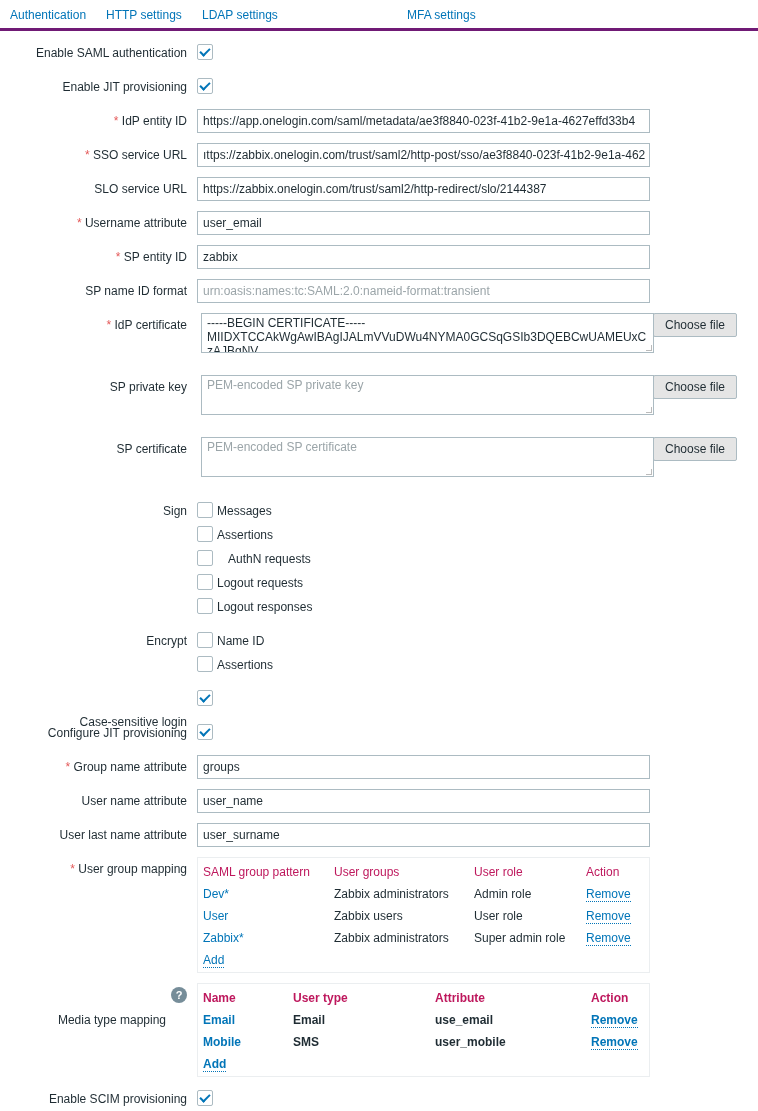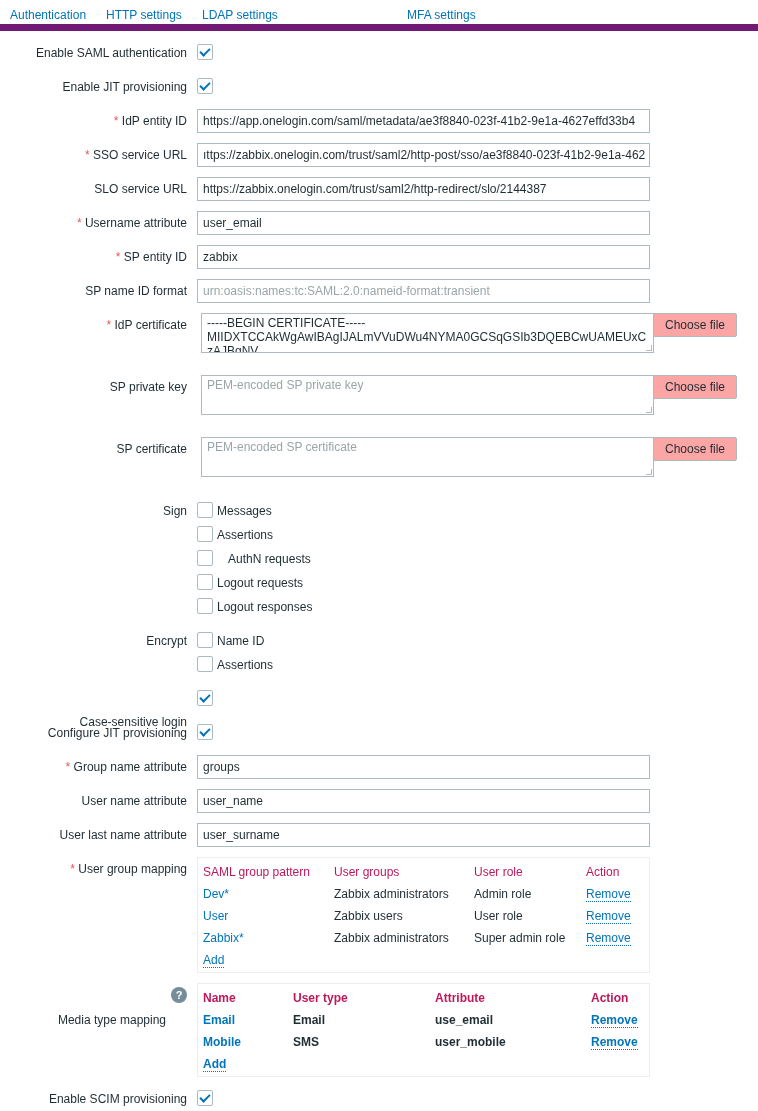--- a/index.html
+++ b/index.html
@@ -1,28 +1,28 @@
 <!DOCTYPE html>
 <html><head>
 <meta charset="utf-8">
 <style>
   * { box-sizing: border-box; }
   body { margin:0; width:758px; height:1111px; background:#fff; font-family:"Liberation Sans", sans-serif; font-size:12px; color:#1f2c33; overflow:hidden; position:relative; }
-  .tabs { position:absolute; left:0; top:0; width:758px; height:31px; border-bottom:7px solid #701a75; }
+  .tabs { position:absolute; left:0; top:0; width:758px; height:31px; border-bottom:3px solid #701a75; }
   .tab { position:absolute; top:0; height:31px; line-height:30px; color:#0275b8; white-space:nowrap; padding:0 10px; }
   .tab.active { color:#1f2c33; border-bottom:3px solid #0275b8; }
   .dot { display:inline-block; width:7px; height:7px; background:#59a659; border-radius:50%; margin-left:5px; vertical-align:1px; }
   .label { position:absolute; right:571px; text-align:right; white-space:nowrap; color:#1f2c33; }
   .req { color:#e45959; }
   .input { position:absolute; left:197px; width:453px; height:24px; border:1px solid #acbbc2; background:#fff; padding:0 5px; line-height:22px; white-space:nowrap; overflow:hidden; color:#1f2c33; }
   .input.ph { color:#9ba5a9; }
   .ta { position:absolute; left:201px; width:453px; height:40px; border:1px solid #acbbc2; background:#fff; padding:2px 5px; line-height:14px; overflow:hidden; word-break:break-all; }
   .ta.ph { color:#9ba5a9; }
   .grip { position:absolute; right:1px; bottom:1px; width:6px; height:6px; border-right:1px solid #bbb; border-bottom:1px solid #bbb; }
-  .btn { position:absolute; left:653px; width:84px; height:24px; border:1px solid #acbbc2; border-radius:2px; background:#fca5a5; text-align:center; line-height:22px; color:#1f2c33; }
+  .btn { position:absolute; left:653px; width:84px; height:24px; border:1px solid #acbbc2; border-radius:2px; background:#e5e5e5; text-align:center; line-height:22px; color:#1f2c33; }
   .cb { position:absolute; left:197px; width:16px; height:16px; border:1px solid #acbbc2; border-radius:2px; background:#fff; }
   .cb.on::after { content:""; position:absolute; left:4px; top:1px; width:4px; height:8px; border:solid #0275b8; border-width:0 2px 2px 0; transform:rotate(45deg); }
   .cblabel { position:absolute; left:217px; white-space:nowrap; }
   .tbl { position:absolute; left:197px; width:453px; border:1px solid #ebeef0; }
   .cell { position:absolute; white-space:nowrap; }
   .hdr { color:#be185d; }
   .link { color:#0275b8; }
   .dlink { color:#0275b8; border-bottom:1px dotted #0275b8; }
   .help { position:absolute; left:171px; top:987px; width:16px; height:16px; border-radius:50%; background:#768d99; color:#fff; font-size:11px; font-weight:bold; text-align:center; line-height:16px; }
 </style>

